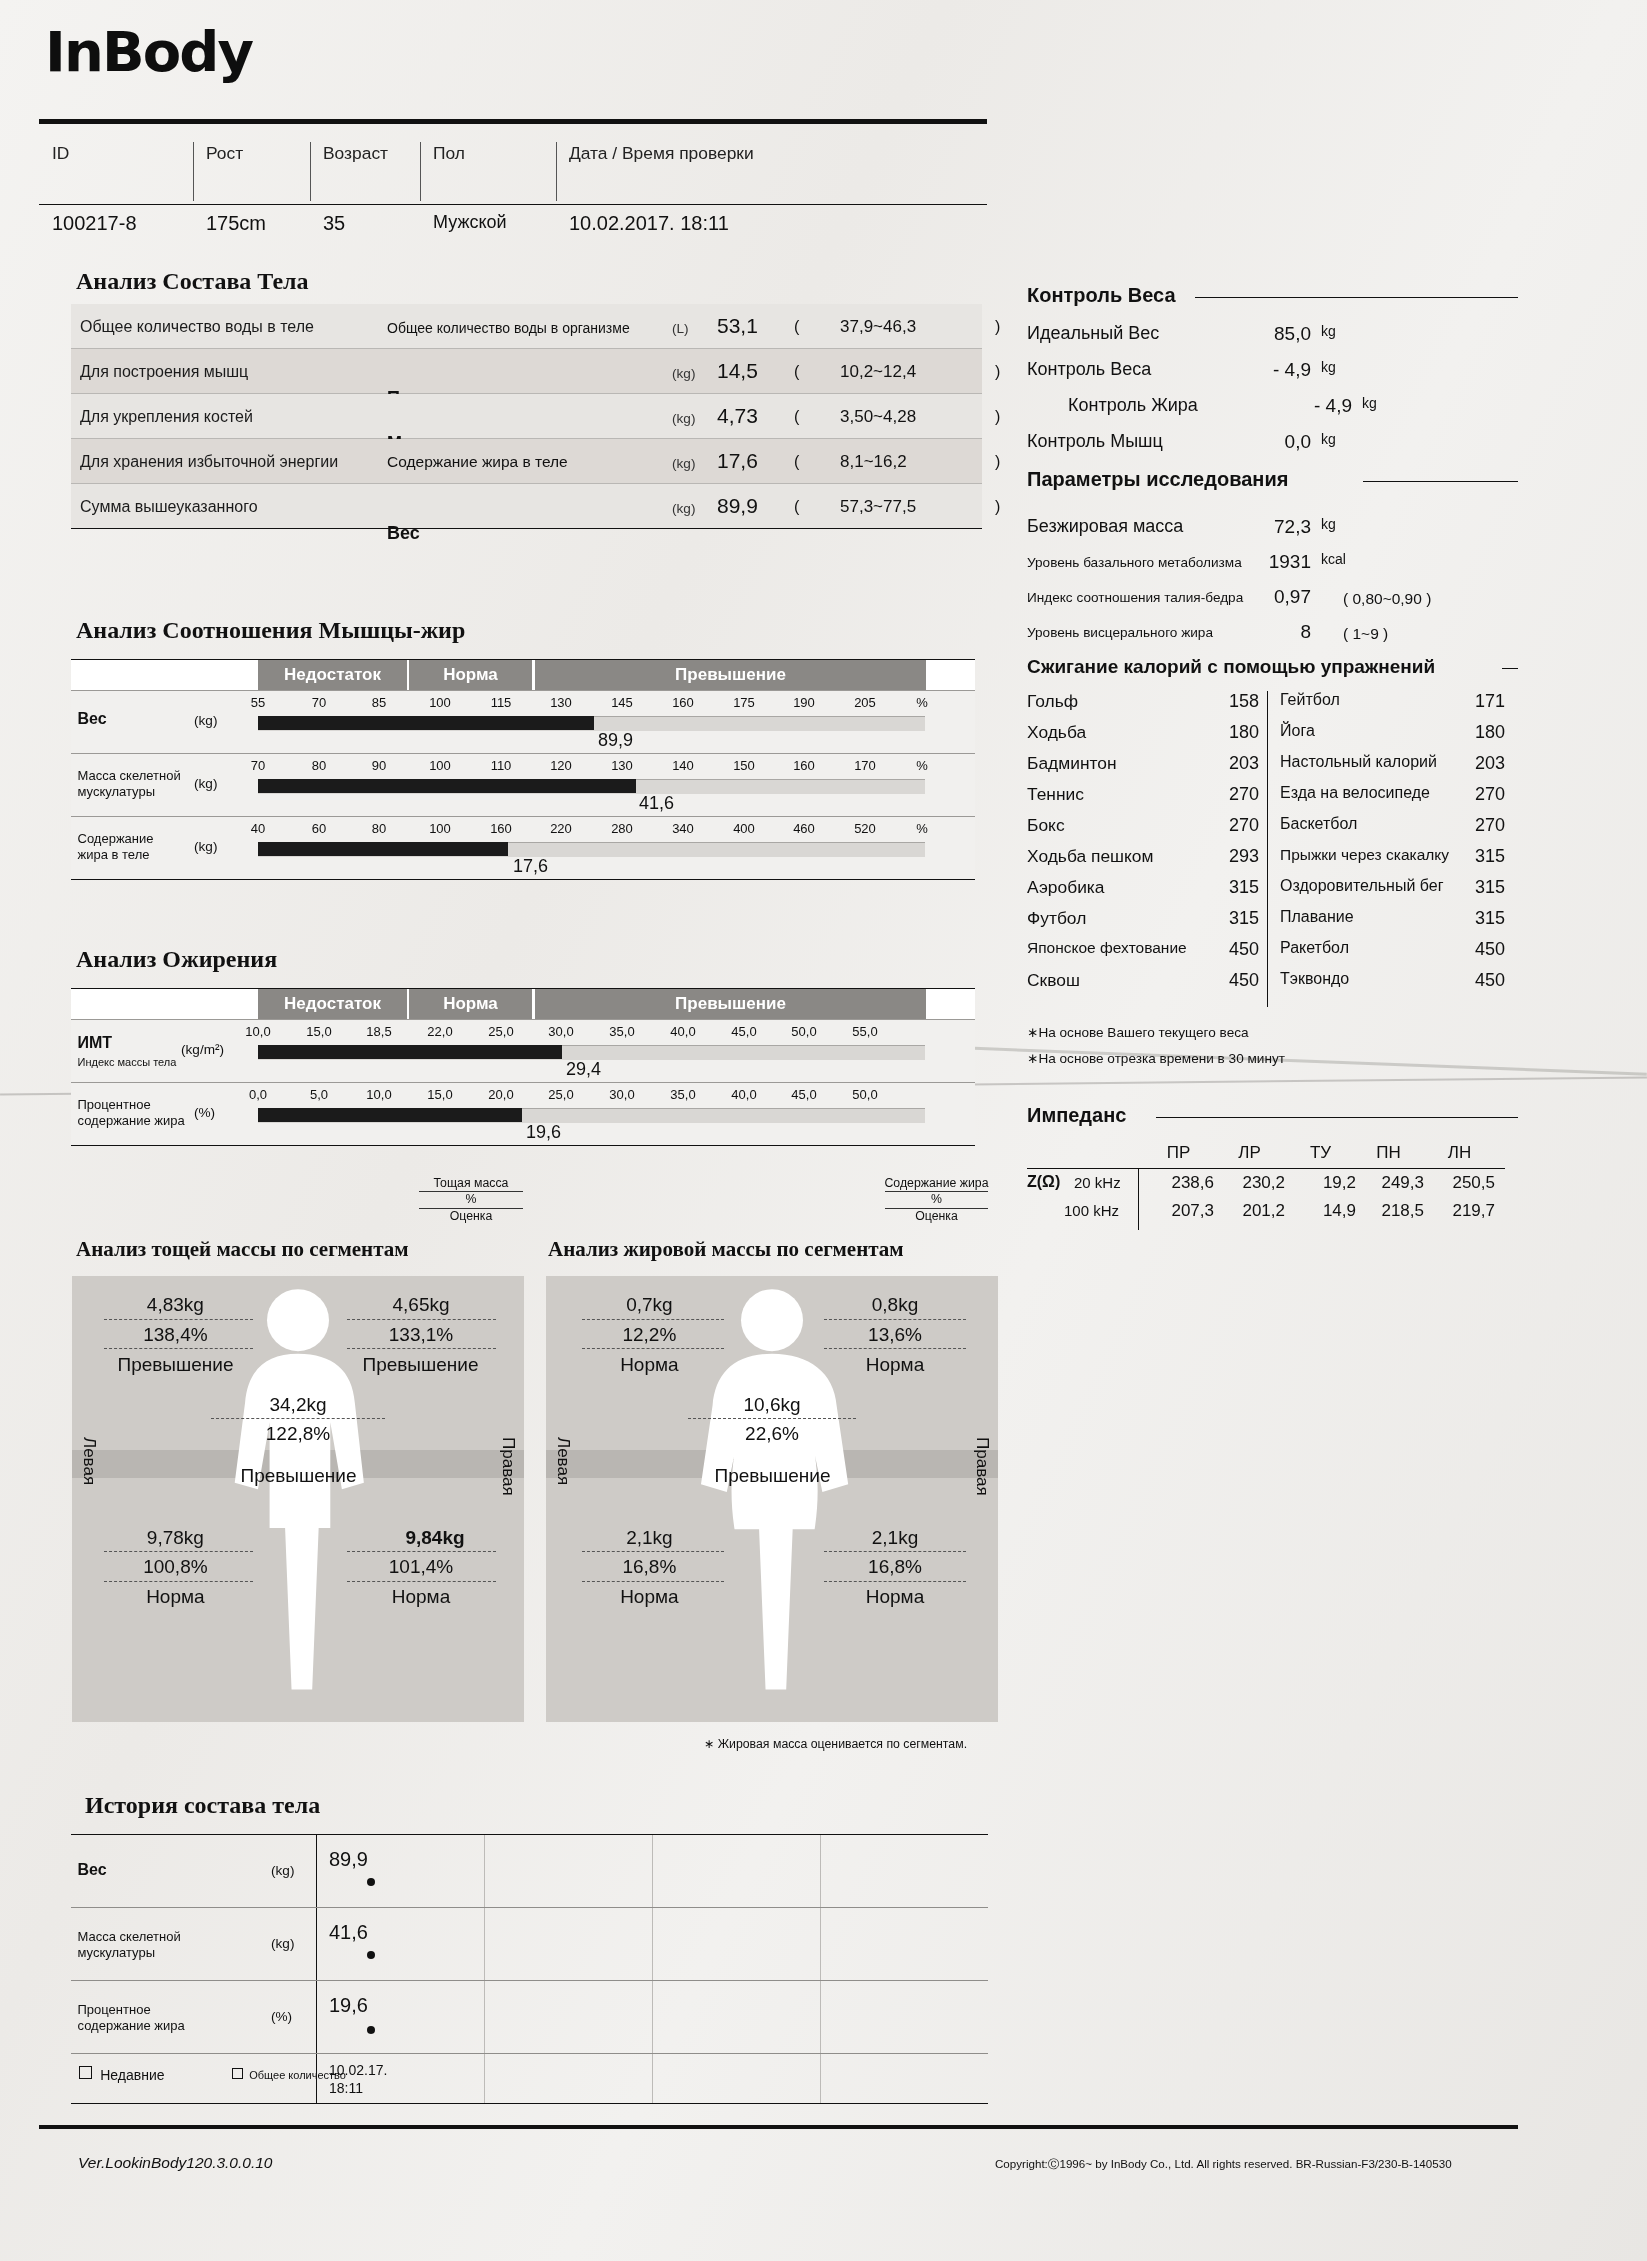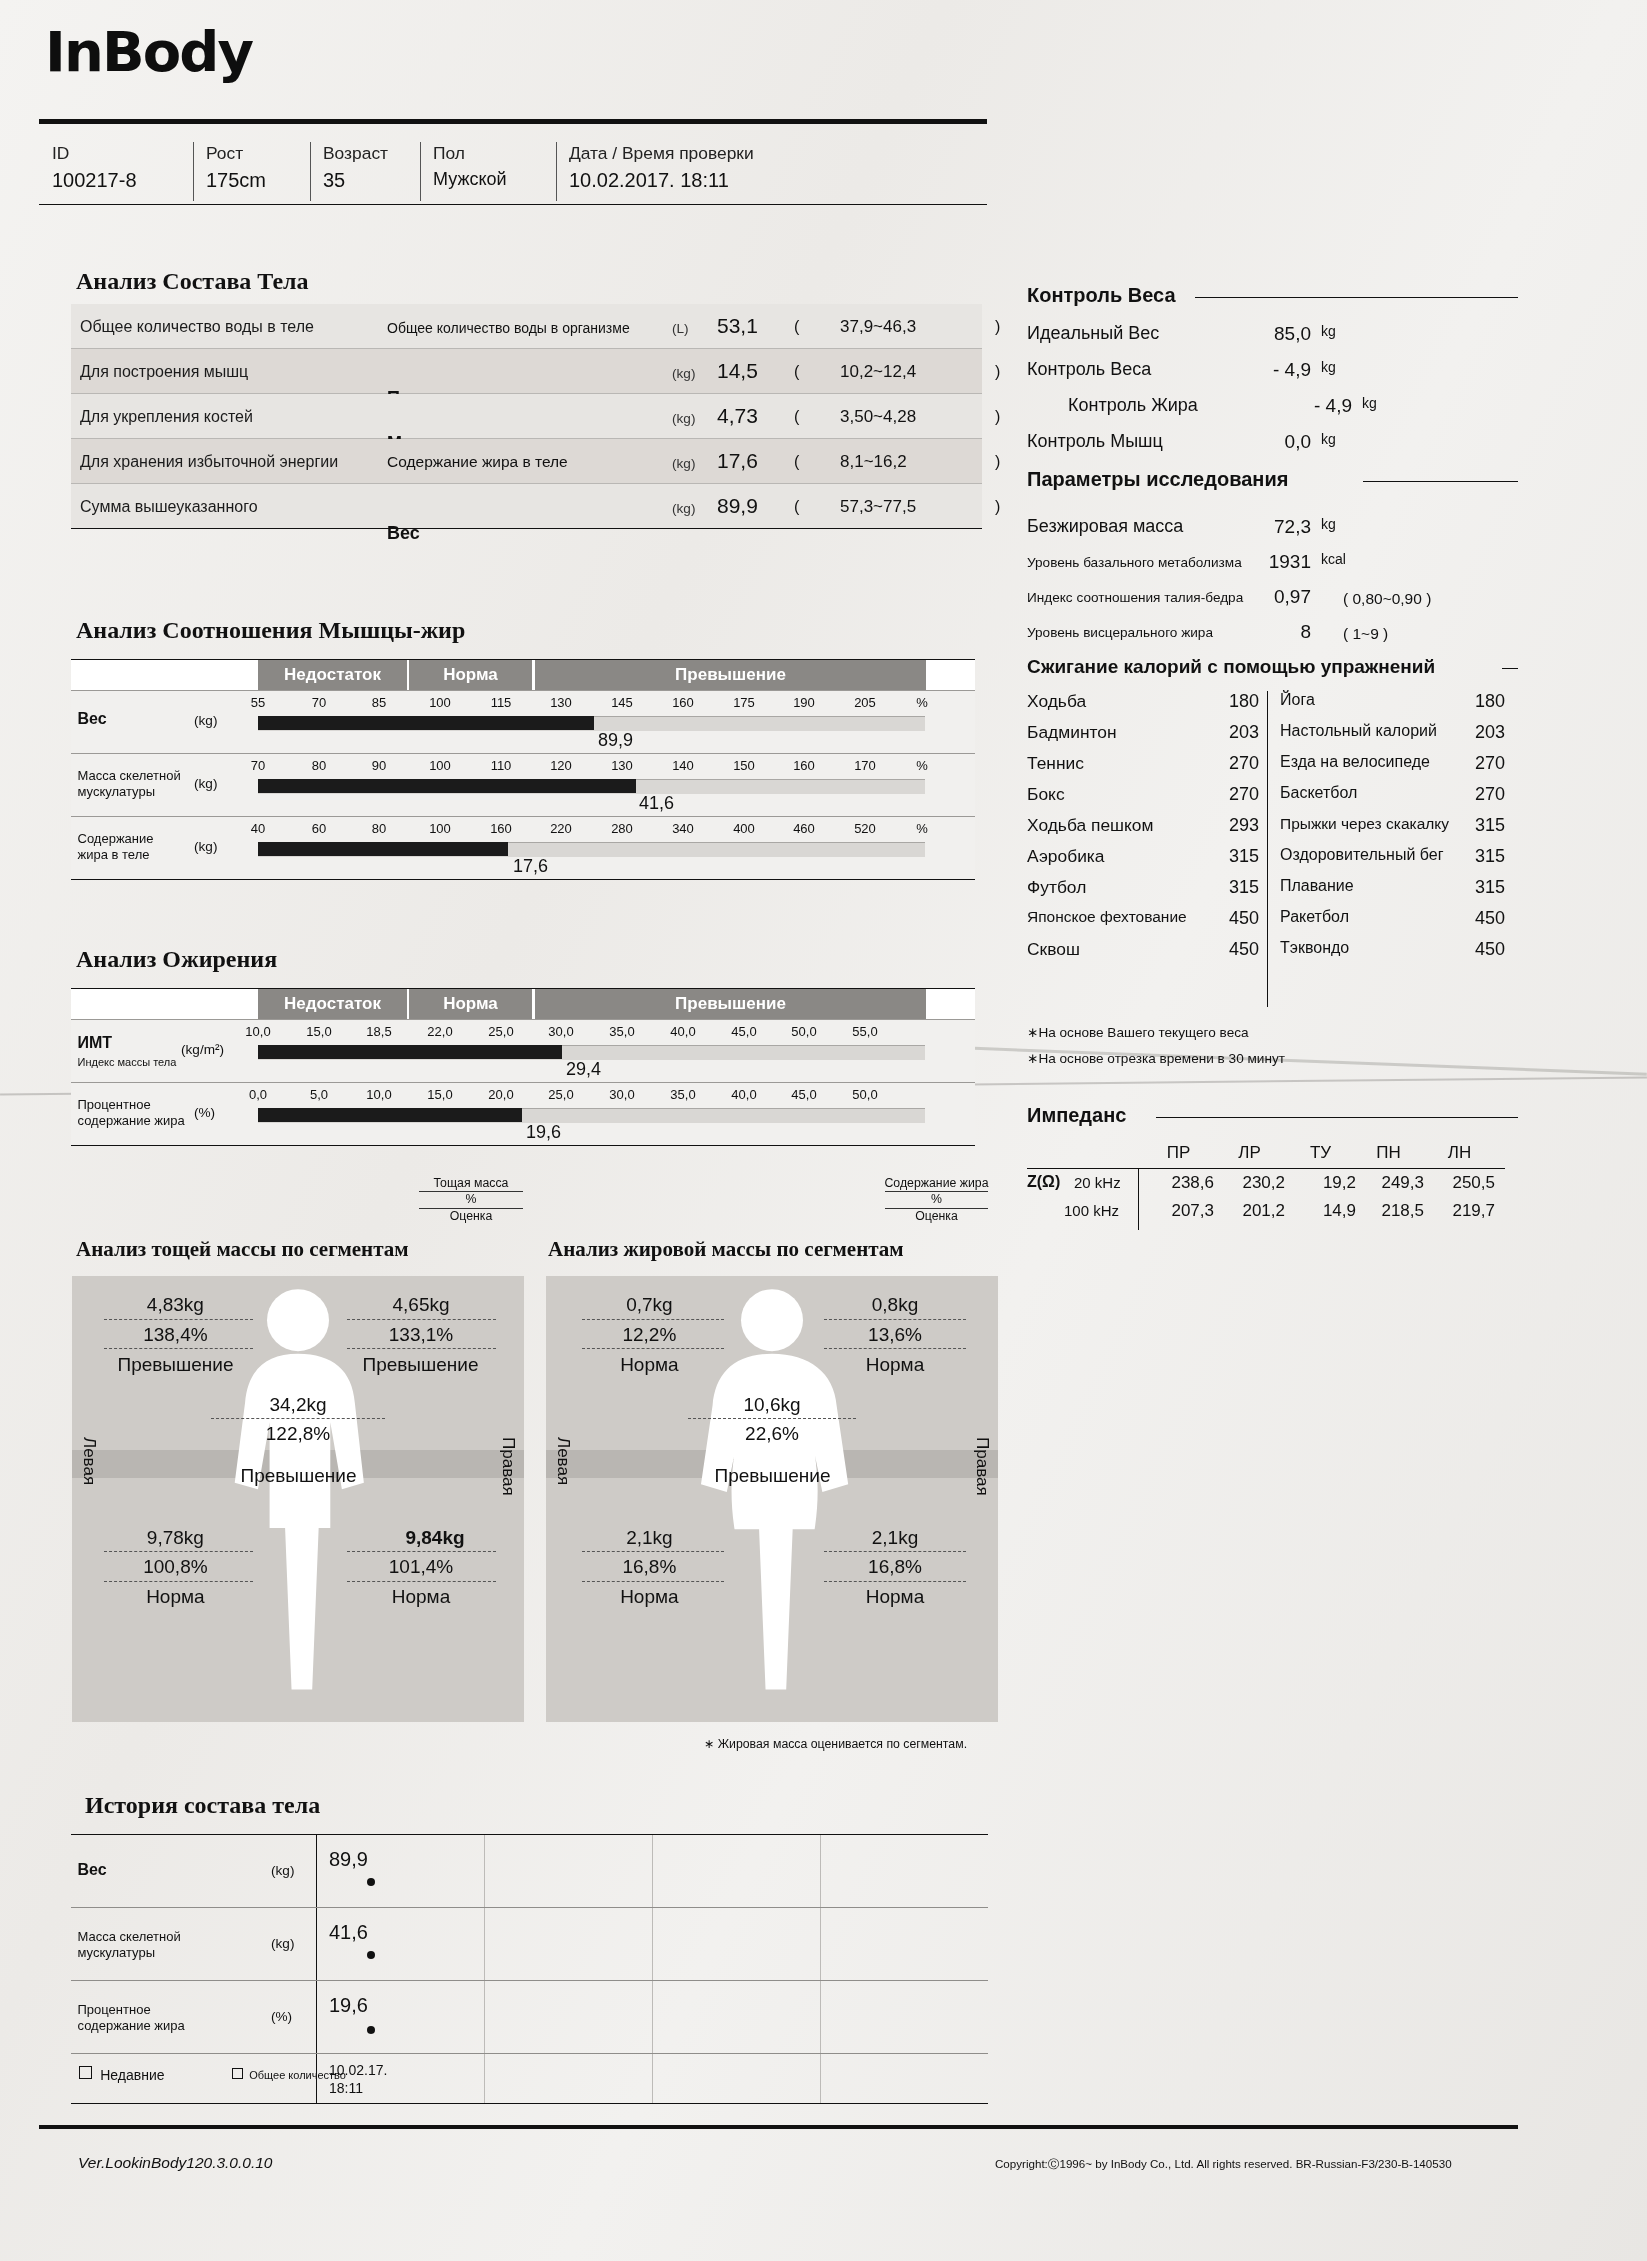--- a/index.html
+++ b/index.html
@@ -24,21 +24,21 @@
   }
   .hrule{
     position:absolute;left:39px;width:948px;height:4.5px;background:#111;
   }
   .hdr-table{
     position:absolute;left:39px;top:139px;width:948px;height:65px;
     border-bottom:1.9px solid #111;
   }
   .hdr-cell{position:absolute;top:0;height:65px;}
   .hdr-cell .lbl{font-size:17.4px;color:#222;padding-top:3.9px;}
-  .hdr-cell .val{font-size:20px;color:#111;padding-top:5.2px;}
+  .hdr-cell .val{font-size:20px;color:#111;padding-top:5.2px;margin-top:43px;}
   .vdiv{position:absolute;top:2.6px;width:1.3px;height:59px;background:#555;}
 
   
   .sec-title{
     position:absolute;
     font-family:"Liberation Serif", serif;
     font-weight:bold;font-size:24px;color:#111;
   }
 
   
@@ -399,20 +399,26 @@
 </div>
 
 <div class="rsec" style="left:1027px;top:656px;">
   <div class="rtitle" style="font-size:19px;">Сжигание калорий с помощью упражнений</div>
 </div>
 <div class="rline" style="left:1502px;top:668px;width:16px;"></div>
 
 <div class="cal-tbl" style="left:1027px;top:691px;width:491px;">
   <div class="calsplit" style="left:240px;top:0;height:316px;"></div>
   <div class="cal-row">
+    <span class="n1">Гольф</span>
+    <span class="v1">158</span>
+    <span class="n2">Гейтбол</span>
+    <span class="v2">171</span>
+  </div>
+  <div class="cal-row">
     <span class="n1">Ходьба</span>
     <span class="v1">180</span>
     <span class="n2">Йога</span>
     <span class="v2">180</span>
   </div>
   <div class="cal-row">
     <span class="n1">Бадминтон</span>
     <span class="v1">203</span>
     <span class="n2">Настольный калорий</span>
     <span class="v2">203</span>

